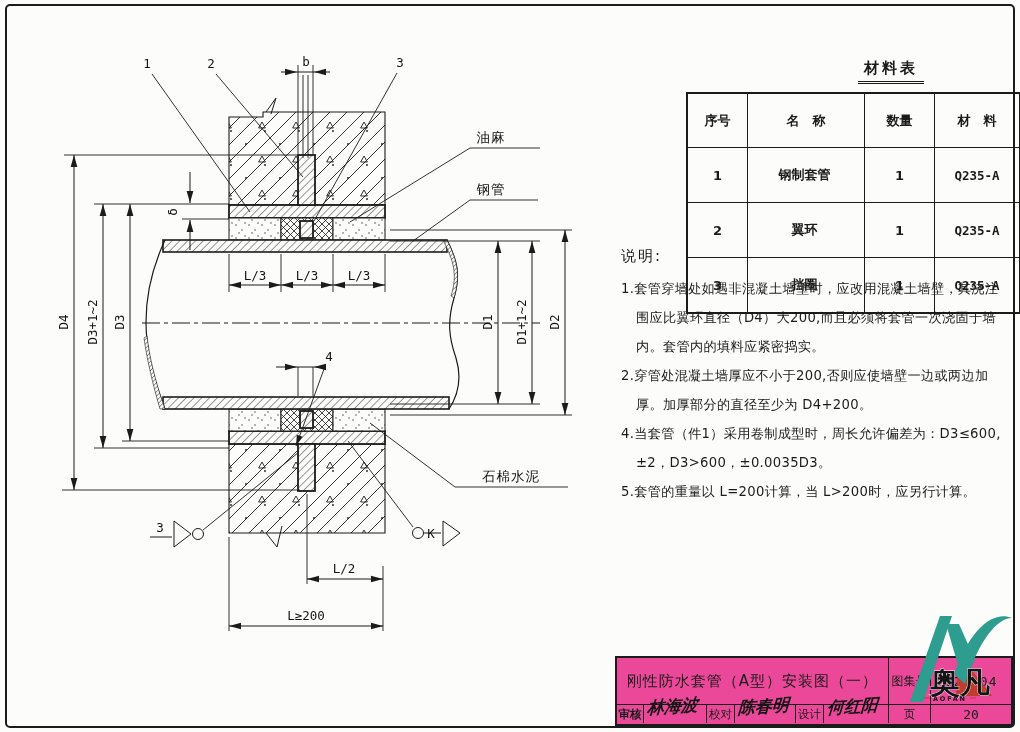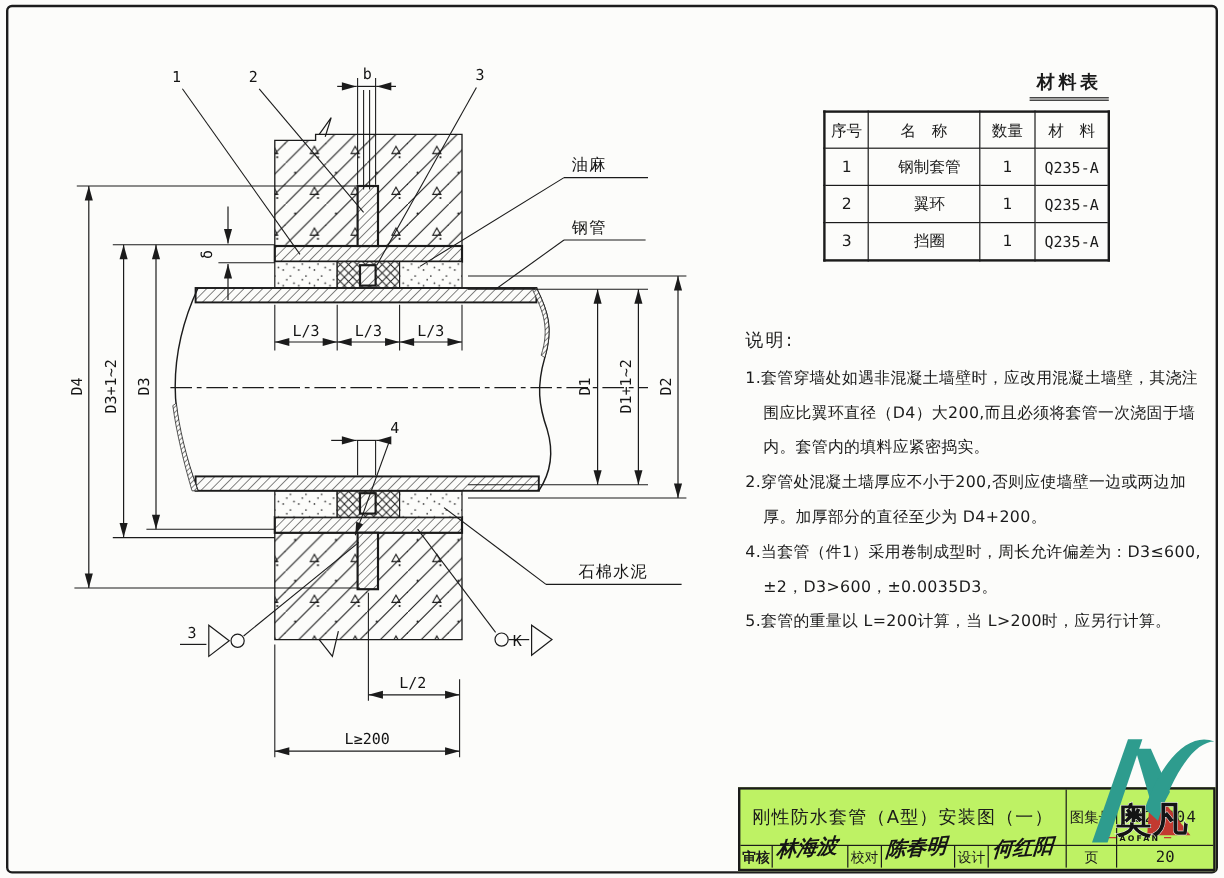--- a/index.html
+++ b/index.html
@@ -10,35 +10,35 @@
   svg text{fill:#141414;}
   .dimtxt{font-family:"DejaVu Sans Mono", monospace;font-size:12.5px;}
   .cjk{font-size:13.5px;letter-spacing:1px;}
   
   .mat{position:absolute;left:686px;top:58px;width:238px;}
   .mat-title-wrap{text-align:right;}
   .mat-title{display:inline-block;font-size:15px;letter-spacing:3px;font-weight:bold;
              border-bottom:3px double #1b1b1b;padding:0 6px 3px;}
   .mat table{margin-top:8px;width:234px;border-collapse:collapse;table-layout:fixed;
              border:2px solid #1b1b1b;}
-  .mat th,.mat td{border:1px solid #1b1b1b;font-weight:normal;text-align:center;
-                  font-size:13px;padding:0;}
+  .mat th,.mat td{border:1px solid #1b1b1b;font-weight:bold;text-align:center;
+                  font-size:13px;padding:12px;}
   .mat th{height:29px;}
   .mat td{height:30px;}
   .mat .c-no{width:35px;} .mat .c-name{width:92px;} .mat .c-qty{width:45px;} .mat .c-mat{width:60px;}
   .mat td.name{text-align:center;padding-left:9px;}
   .mat td.matv{font-family:"DejaVu Sans Mono", monospace;font-size:12.5px;}
   
-  .notes{position:absolute;left:621px;top:247px;width:388px;margin-top:27px;}
+  .notes{position:absolute;left:621px;top:247px;width:388px;}
   .notes-title{font-size:15px;letter-spacing:2px;margin-bottom:8px;}
   .note{font-size:13.2px;line-height:29px;letter-spacing:0.3px;
         padding-left:15px;text-indent:-15px;}
   
   .tb{position:absolute;left:615px;top:656px;width:398px;height:70px;
-      border:2px solid #1b1b1b;box-sizing:border-box;background:#bef264;z-index:4;}
+      border:2px solid #1b1b1b;box-sizing:border-box;background:#ec4899;z-index:4;}
   .tb-r1{display:flex;height:46px;border-bottom:1.5px solid #1b1b1b;}
   .tb-title{width:271px;border-right:1.5px solid #1b1b1b;display:flex;align-items:center;
             justify-content:center;font-size:15px;letter-spacing:1px;}
   .tb-atlas-label{width:41px;border-right:1.5px solid #1b1b1b;display:flex;align-items:center;
                   justify-content:center;font-size:12px;}
   .tb-atlas-no{flex:1;display:flex;align-items:center;justify-content:center;
                font-family:"DejaVu Sans Mono", monospace;font-size:13px;letter-spacing:1px;}
   .tb-r2{display:flex;height:18px;font-size:11.5px;}
   .tb-r2 .cell{border-right:1px solid #1b1b1b;display:flex;align-items:center;
                justify-content:center;overflow:visible;position:relative;}

